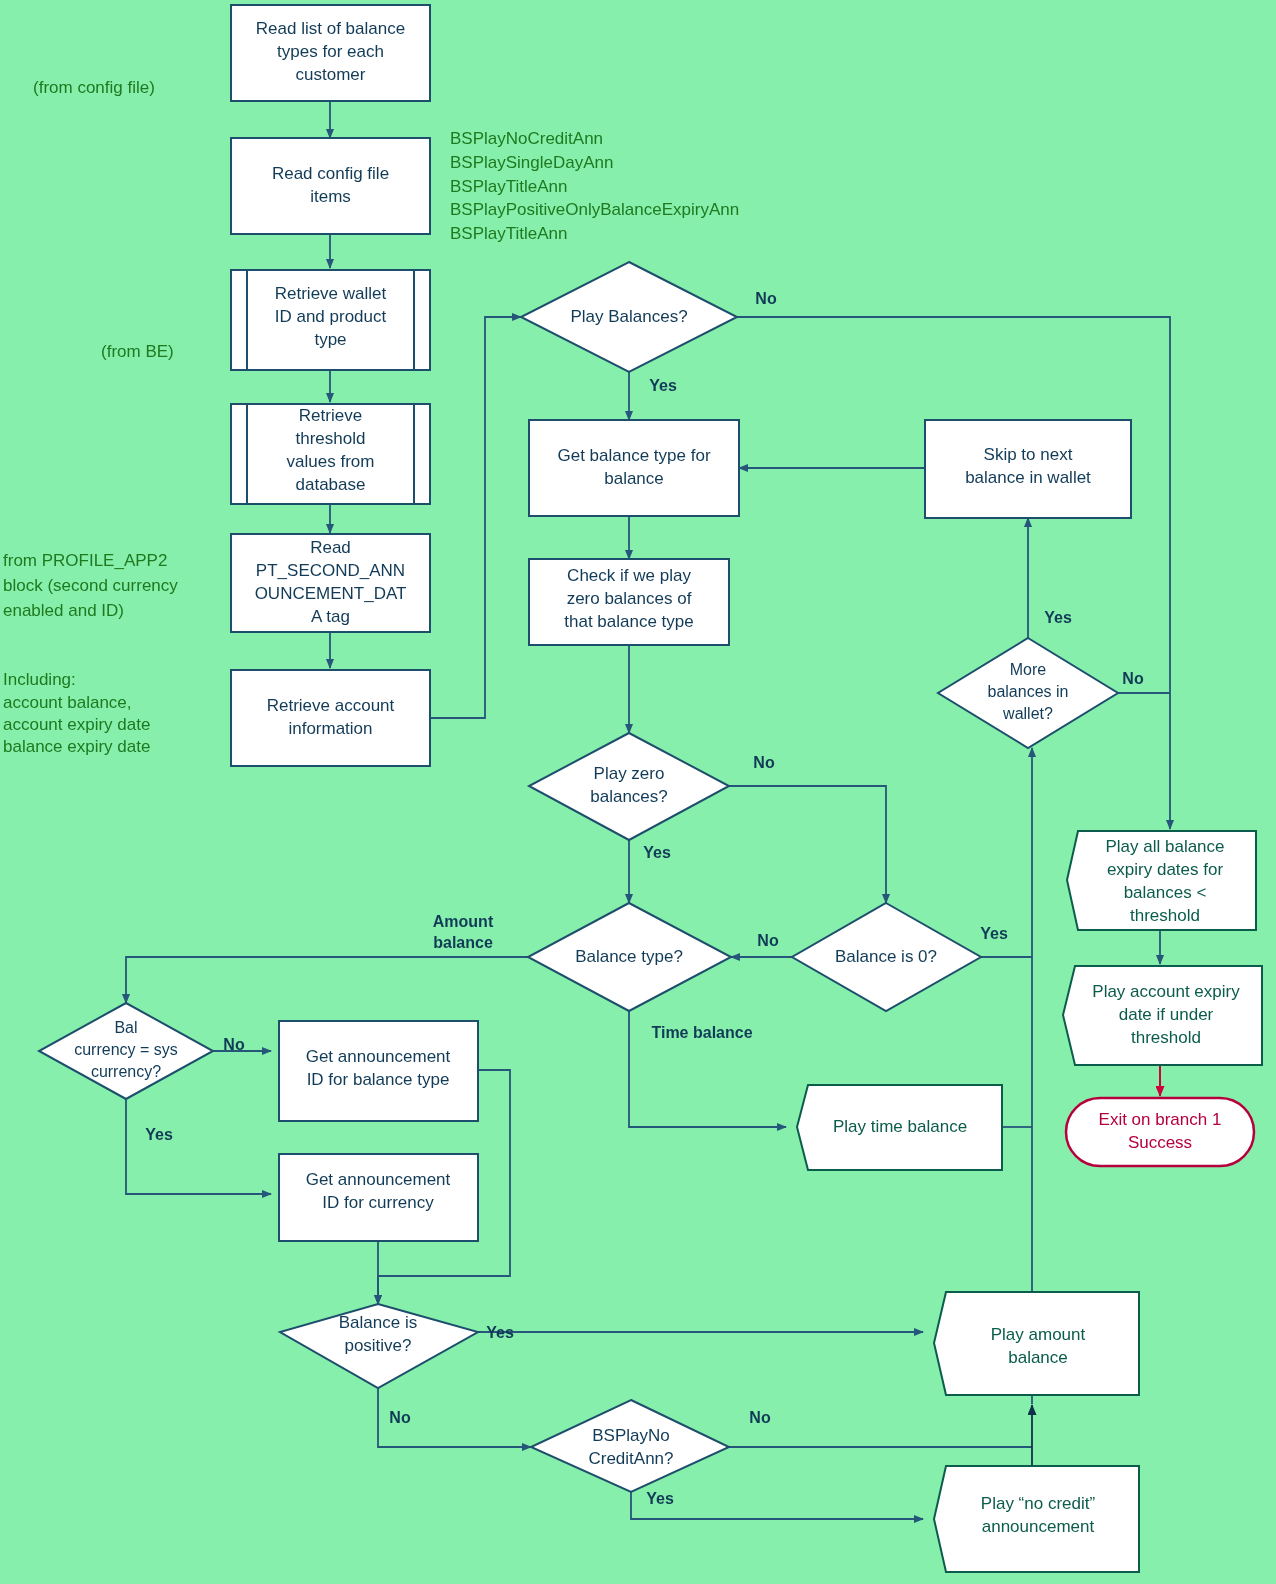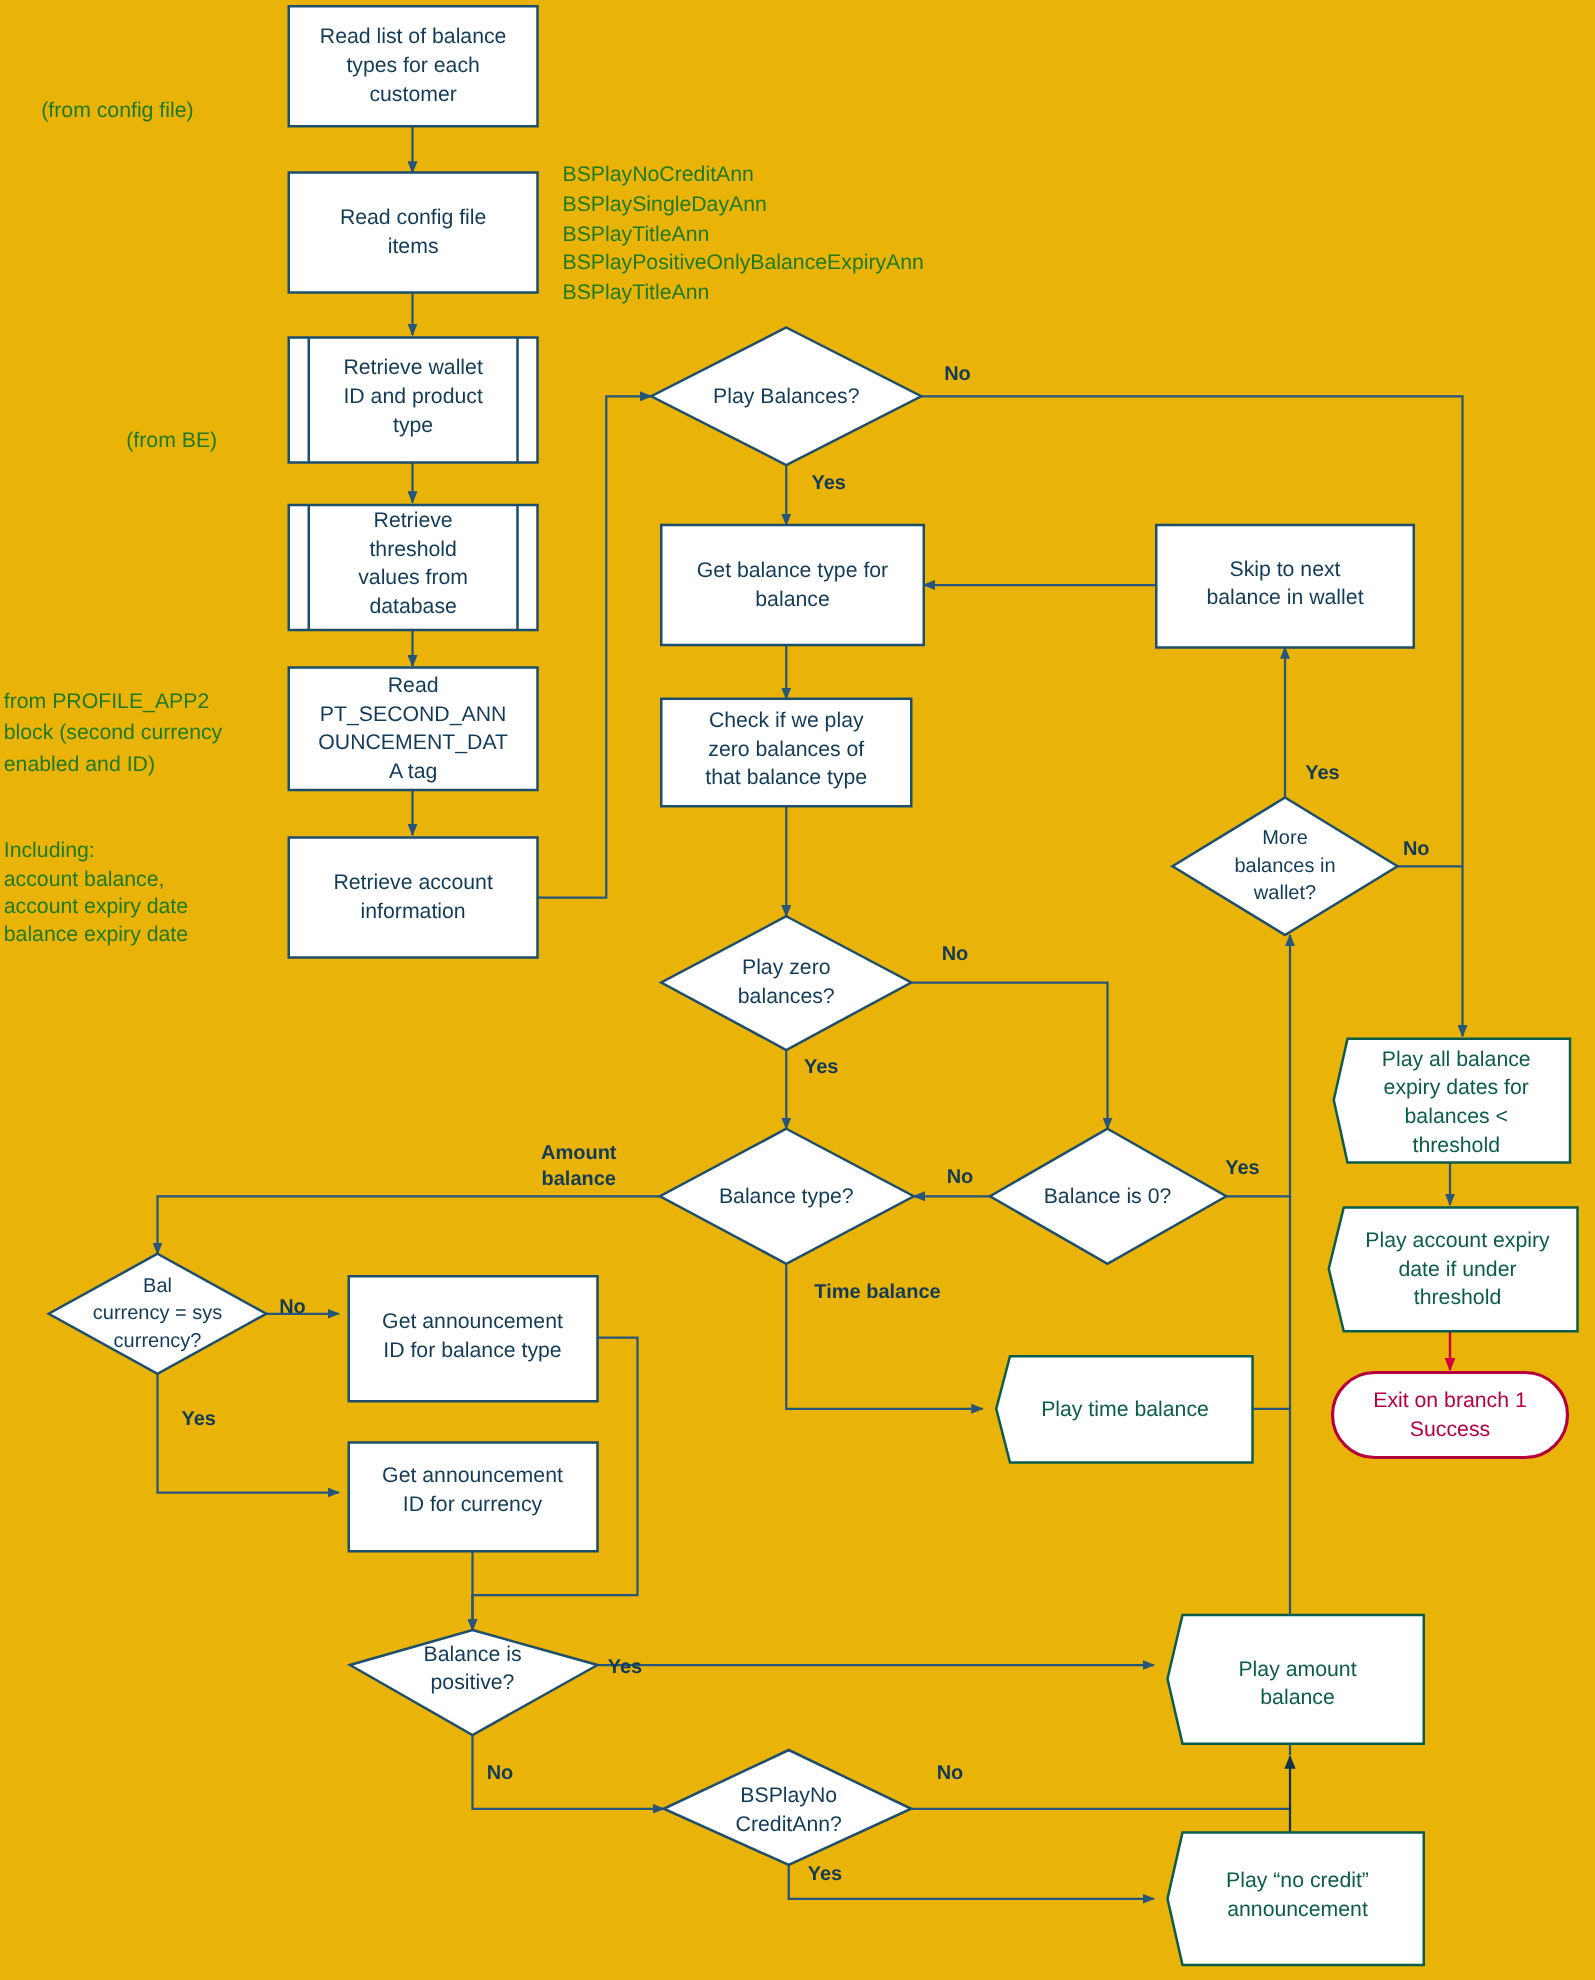--- a/index.html
+++ b/index.html
@@ -11,21 +11,21 @@
   body {
     width: 1276px;
     height: 1584px;
     overflow: hidden;
     font-family: "Liberation Sans", sans-serif;
   }
   #flow-root {
     position: relative;
     width: 1276px;
     height: 1584px;
-    background: #eab308;
+    background: #86efac;
   }
   svg#flow-svg {
     position: absolute;
     top: 0; left: 0;
     width: 1276px;
     height: 1584px;
     display: block;
   }
   .node-shape {
     fill: #ffffff;

